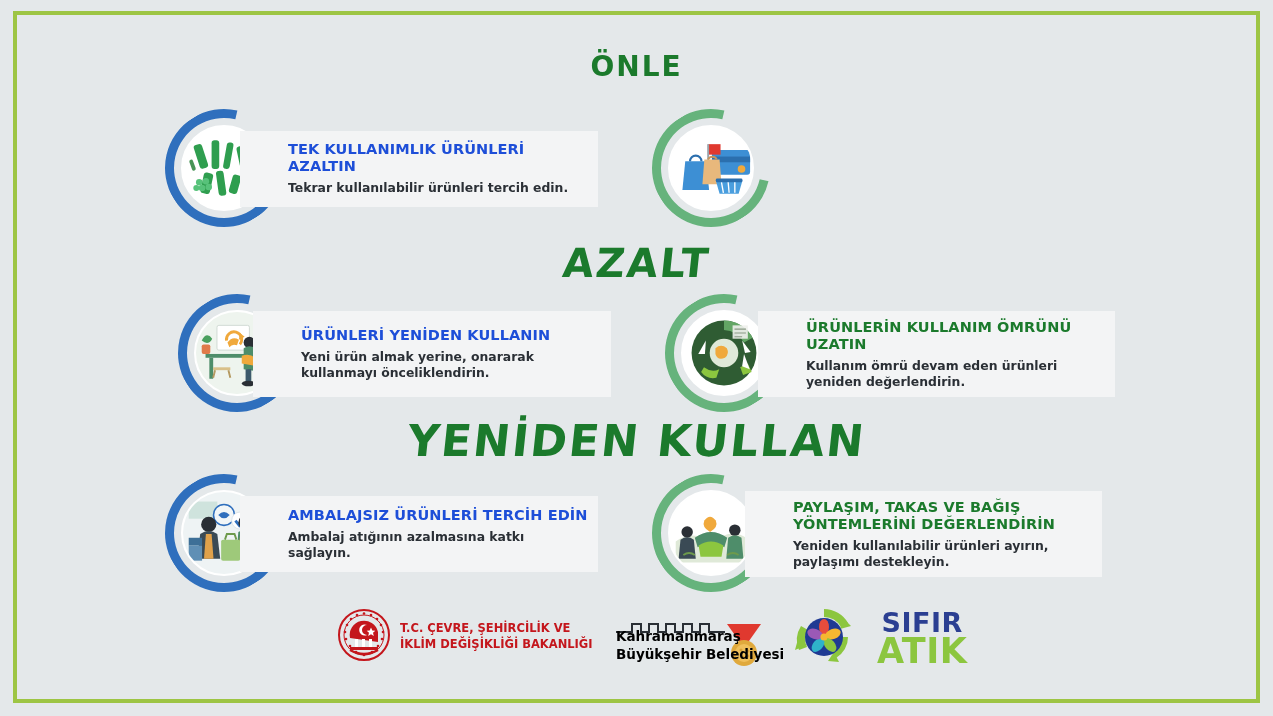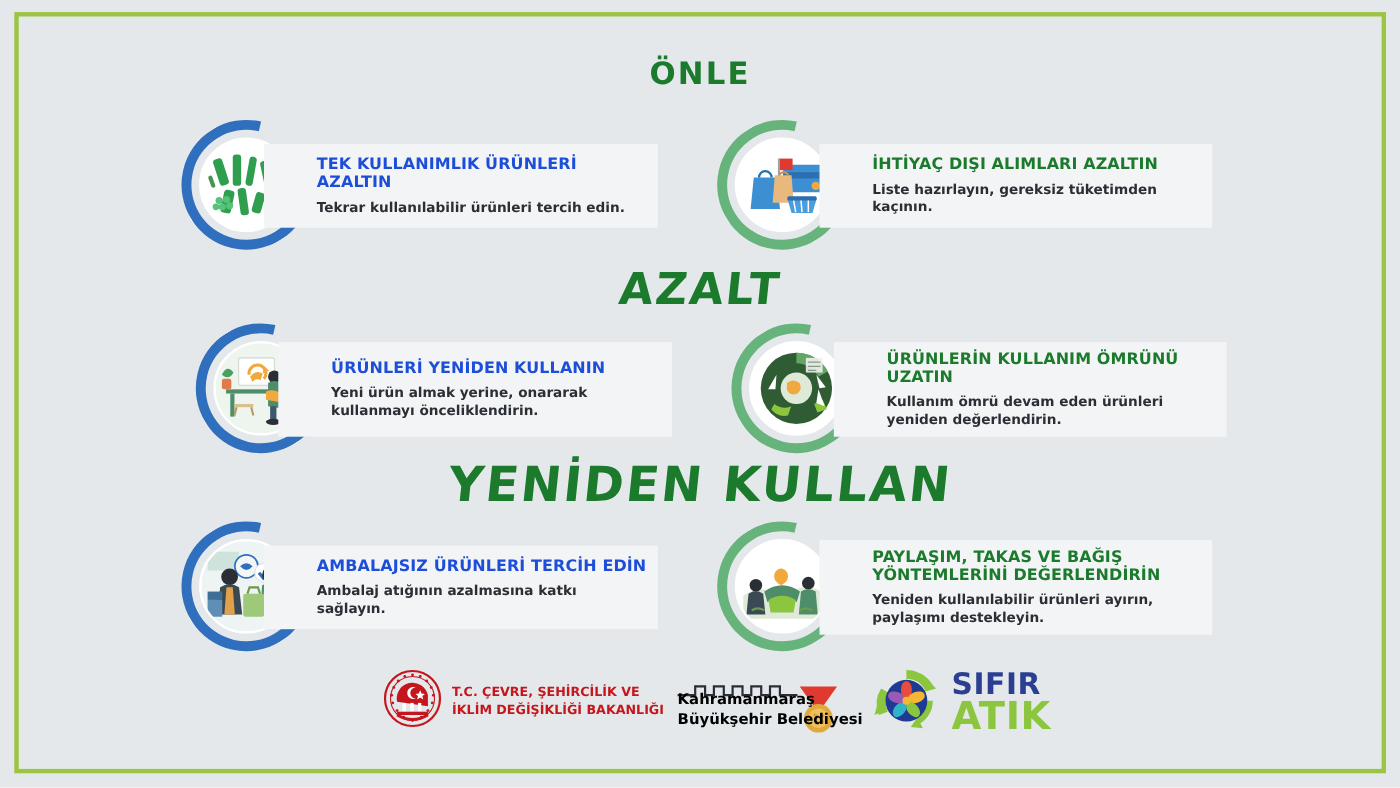--- a/index.html
+++ b/index.html
@@ -134,21 +134,21 @@
     left: 0;
     top: 600px;
     width: 1273px;
     height: 90px;
   }
   .logo {
     position: absolute;
     display: flex;
     align-items: center;
   }
-  .logo-ministry    { left: 348px; top: 8px; }
+  .logo-ministry    { left: 337px; top: 8px; }
   .logo-municipal   { left: 612px; top: 6px; }
   .logo-zerowaste   { left: 793px; top: 6px; }
 
   .ministry-text {
     margin-left: 9px;
     color: #c4161c;
     font-family: "DejaVu Sans", sans-serif;
     font-size: 11.5px;
     font-weight: bold;
     line-height: 1.35;
@@ -156,25 +156,26 @@
   }
   .municipal-text {
     color: #000000;
     font-family: "DejaVu Sans", sans-serif;
     font-size: 13.5px;
     font-weight: bold;
     line-height: 1.3;
     white-space: nowrap;
   }
   .zw-text {
-    margin-left: 10px;
+    margin-left: 22px;
     font-family: "DejaVu Sans", sans-serif;
     font-weight: bold;
     line-height: 0.95;
     white-space: nowrap;
+    text-align: center;
   }
   .zw-top    { color: #2b3f92; font-size: 27px; letter-spacing: 0.5px; }
   .zw-bottom { color: #8cc63f; font-size: 35px; letter-spacing: 0.5px; }
 </style>
 </head>
 <body>
 
 <div class="poster">
 
   <div class="section-heading heading-onle">ÖNLE</div>
@@ -236,26 +237,20 @@
           <rect x="48" y="54" width="28" height="4" rx="1.5" fill="#2b6fae"></rect>
           <g stroke="#ffffff" stroke-width="1.4">
             <line x1="54" y1="58" x2="56" y2="69"></line>
             <line x1="61" y1="58" x2="62" y2="69"></line>
             <line x1="68" y1="58" x2="68" y2="69"></line>
           </g>
         </svg>
       </div>
     </div>
 
-    <div class="card right">
-      <div class="card-text">
-        <div class="card-title green">İHTİYAÇ DIŞI ALIMLARI AZALTIN</div>
-        <div class="card-desc">Liste hazırlayın, gereksiz tüketimden kaçının.</div>
-      </div>
-    </div>
   </div>
 
   <div class="section-heading heading-azalt">AZALT</div>
 
   <div class="row row-2">
 
     <div class="badge blue left-pos">
       <div class="ring arc-a"></div>
       <div class="disc">
         <svg viewBox="0 0 86 86" aria-hidden="true">

